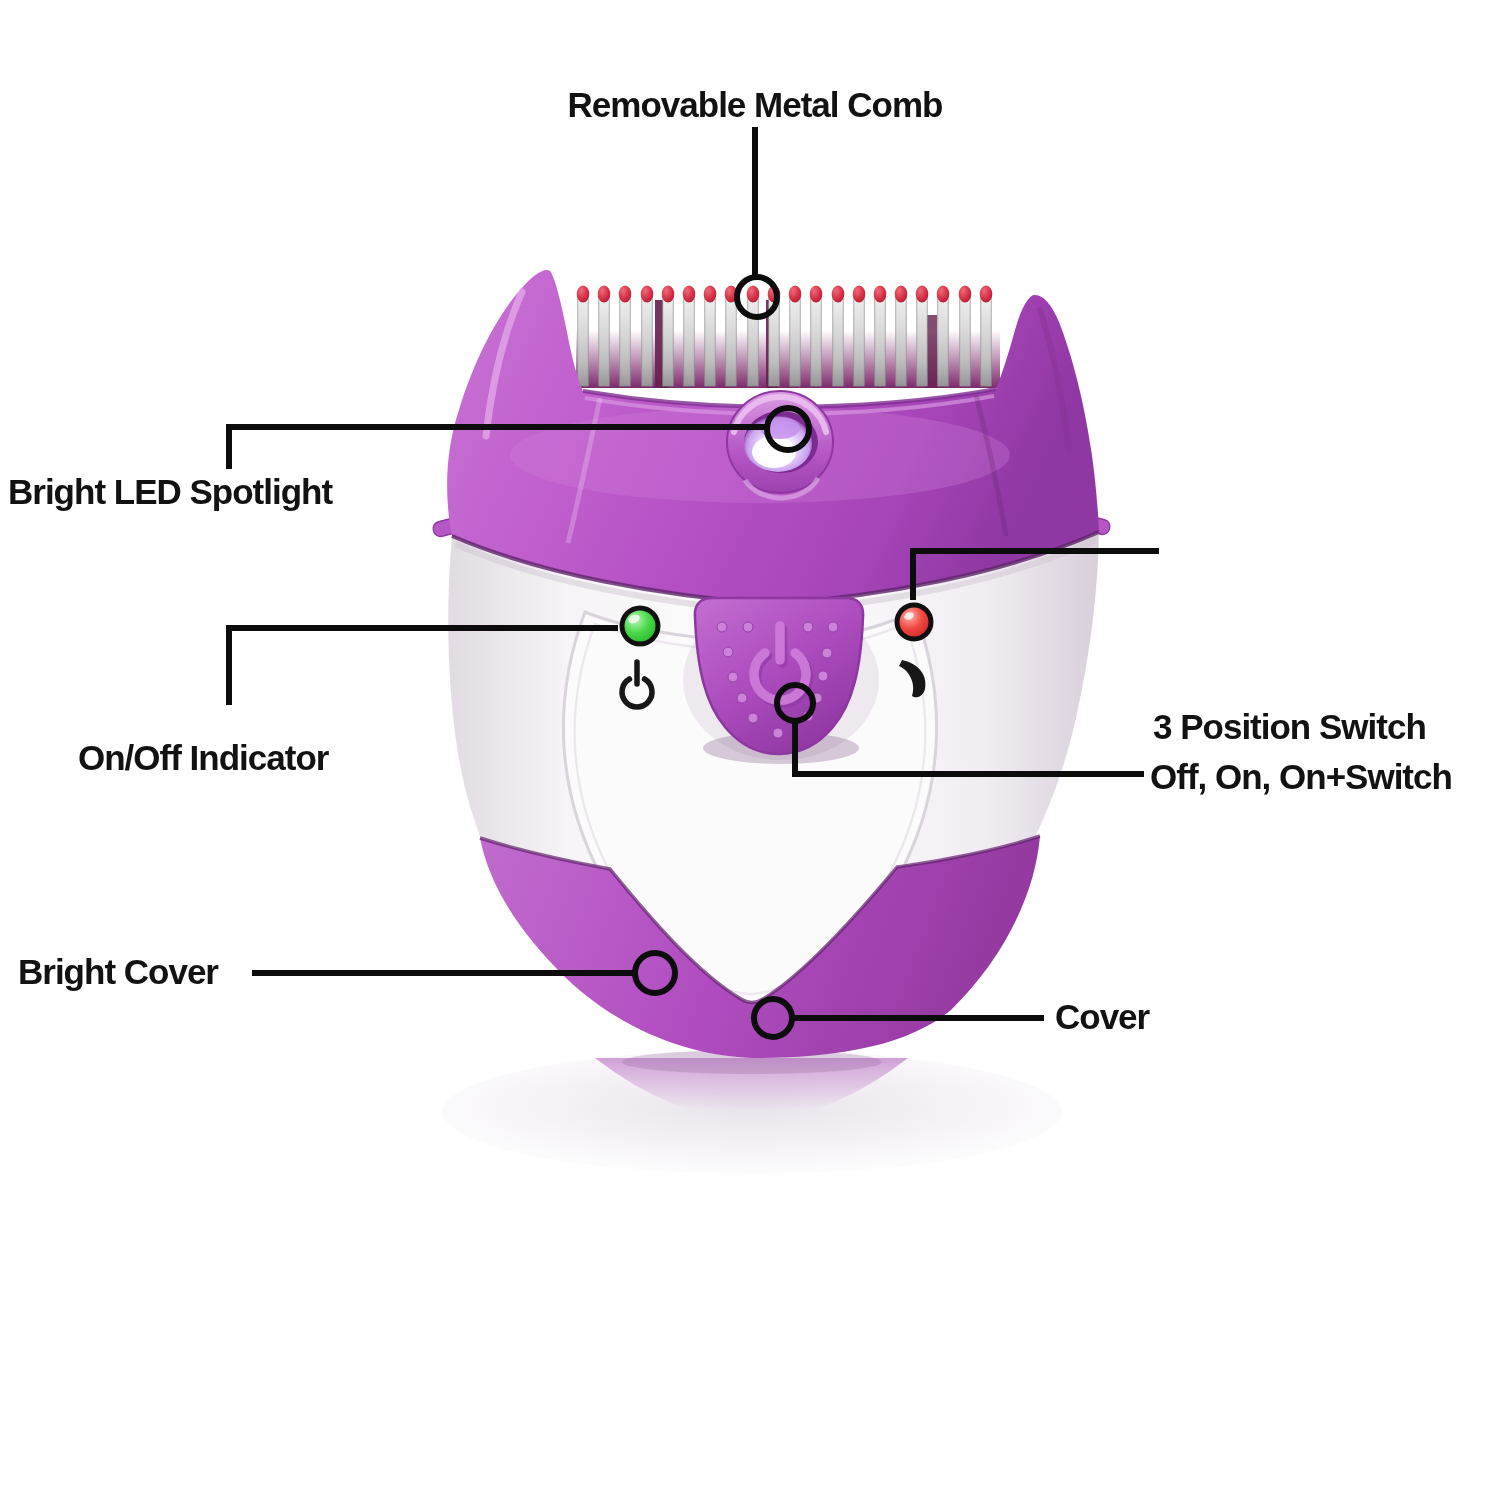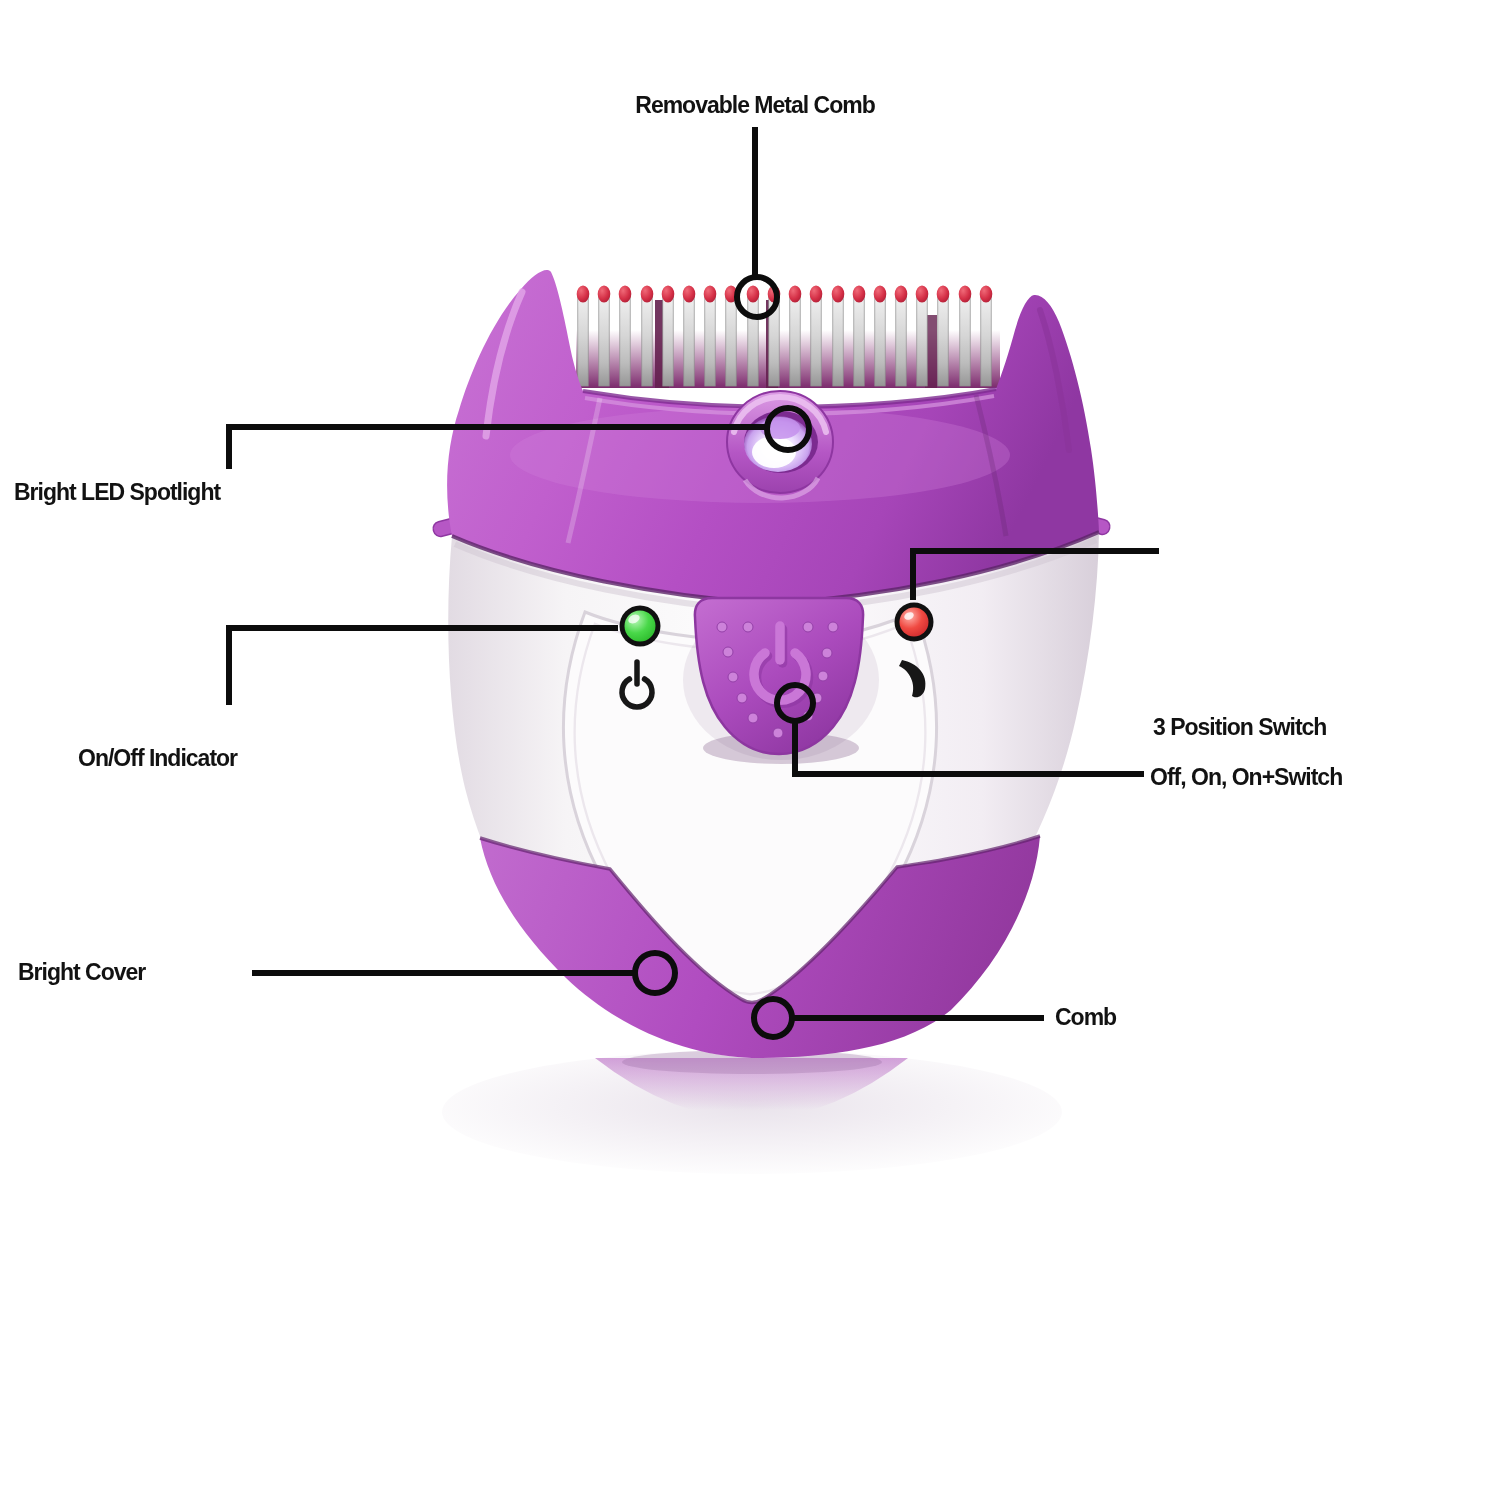--- a/index.html
+++ b/index.html
@@ -8,28 +8,28 @@
     width:1500px;height:1500px;
     background:#ffffff;
     overflow:hidden;
     font-family:"Liberation Sans", sans-serif;
   }
   .stage svg{position:absolute;left:0;top:0;}
   .lbl{
     position:absolute;
     font-family:"Liberation Sans", sans-serif;
     font-weight:bold;
-    font-size:23px;
+    font-size:35px;
     line-height:42px;
     letter-spacing:-1px;
     color:#121212;
     white-space:nowrap;
   }
   #lbl-comb{left:460px;top:84px;width:590px;text-align:center;}
-  #lbl-spotlight{left:14px;top:471px;}
+  #lbl-spotlight{left:8px;top:471px;}
   #lbl-onoff{left:78px;top:737px;}
   #lbl-battery{left:18px;top:951px;}
   #lbl-detecting{left:1162px;top:509px;}
   #lbl-switch1{left:1153px;top:706px;text-align:center;}
   #lbl-switch2{left:1150px;top:756px;}
   #lbl-brush{left:1055px;top:996px;}
 </style>
 </head>
 <body>
 
@@ -291,14 +291,14 @@
     </g>
   </g>
 </svg>
 
   <div class="lbl" id="lbl-comb">Removable Metal Comb</div>
   <div class="lbl" id="lbl-spotlight">Bright LED Spotlight</div>
   <div class="lbl" id="lbl-onoff">On/Off Indicator</div>
   <div class="lbl" id="lbl-battery">Bright Cover</div>
   <div class="lbl" id="lbl-switch1">3 Position Switch</div>
   <div class="lbl" id="lbl-switch2">Off, On, On+Switch</div>
-  <div class="lbl" id="lbl-brush">Comb</div>
+  <div class="lbl" id="lbl-brush">Cover</div>
 </div>
 
 </body></html>

